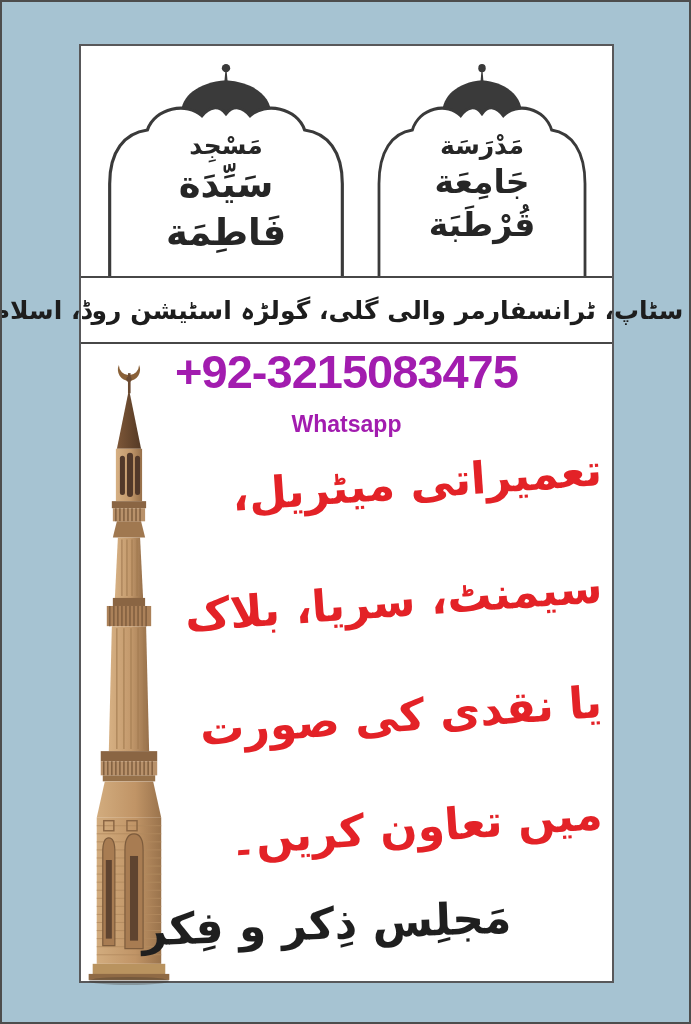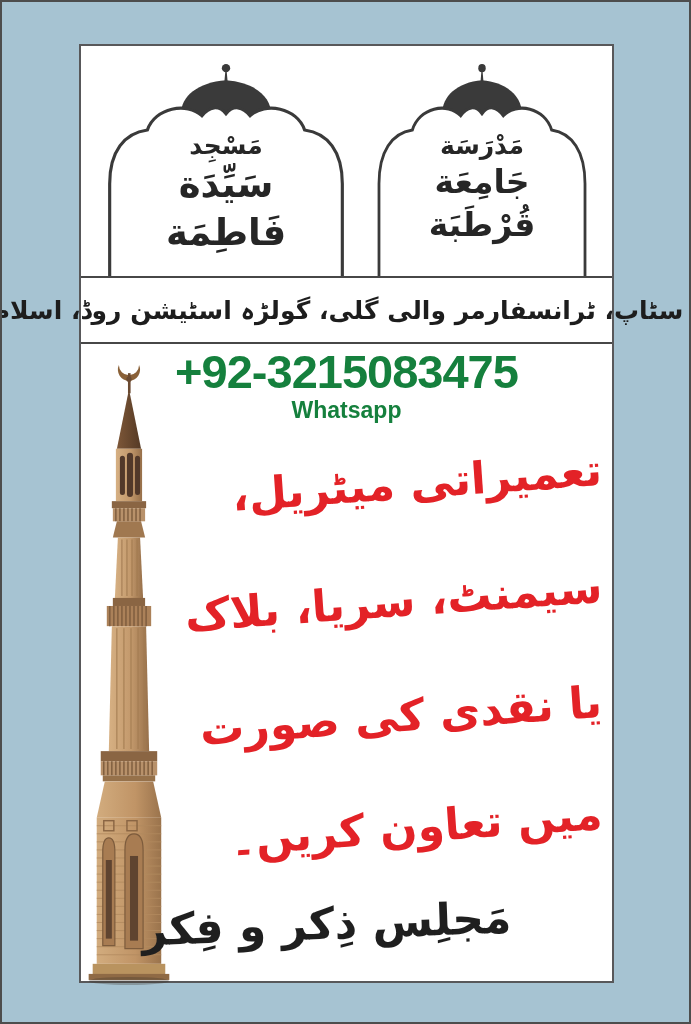--- a/index.html
+++ b/index.html
@@ -31,28 +31,28 @@
   .arch-panel.right .arch-line2{font-size:37px;}
   
   .address-bar{
     position:absolute;top:230px;left:0;right:0;height:68px;
     border-top:2px solid #474747;border-bottom:2px solid #474747;
     display:flex;align-items:center;justify-content:center;
     direction:rtl;font-size:25px;font-weight:bold;color:#1d1d1d;
     white-space:nowrap;
   }
   
-  .contact{position:absolute;top:301px;left:0;right:0;text-align:center;color:#15803d;}
+  .contact{position:absolute;top:301px;left:0;right:0;text-align:center;color:#a21caf;}
   .phone{
     font-family:"Liberation Sans",sans-serif;font-weight:bold;
     font-size:47px;letter-spacing:-1px;line-height:1.05;
   }
   .whatsapp{
     font-family:"Liberation Sans",sans-serif;font-weight:bold;
-    font-size:23px;line-height:1.1;margin-top:2px;
+    font-size:23px;line-height:1.1;margin-top:16px;
   }
   
   .minaret{position:absolute;left:4px;top:310px;width:94px;height:630px;}
   
   .msg{
     position:absolute;right:10px;direction:rtl;white-space:nowrap;
     color:#e32227;font-weight:bold;font-size:44px;
     transform:rotate(-4deg);transform-origin:100% 50%;
   }
   .msg1{top:398px;}

